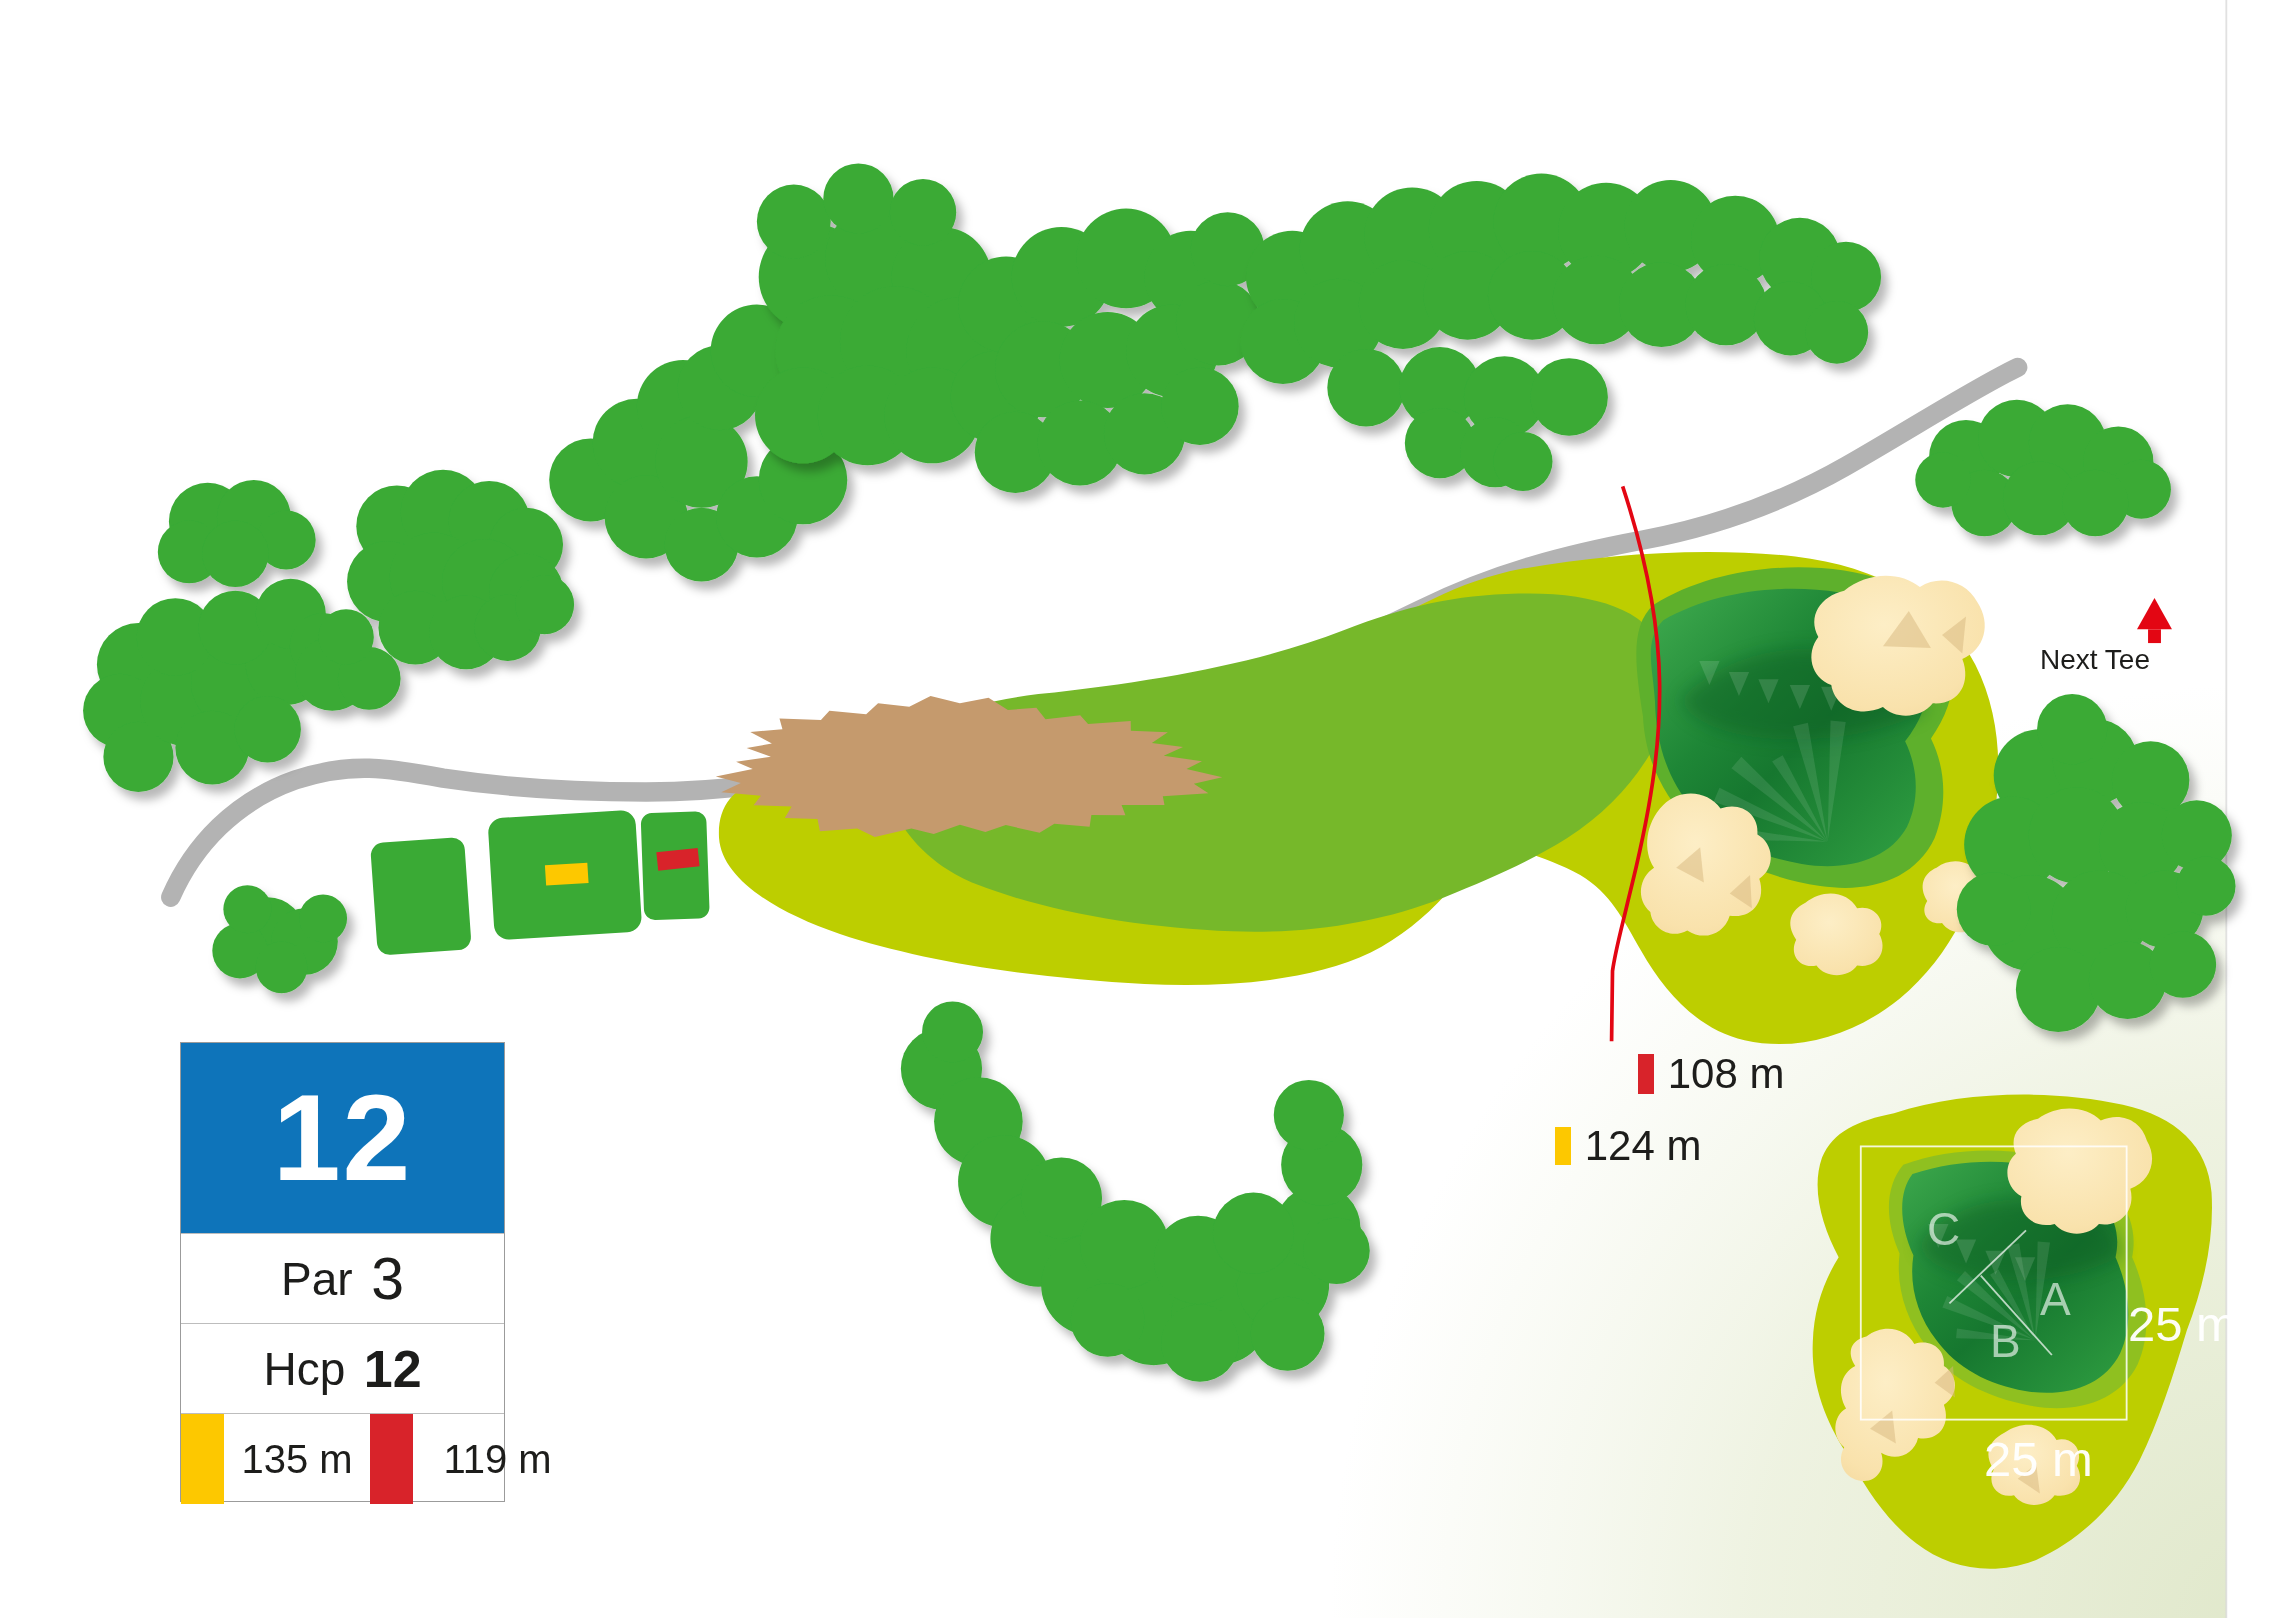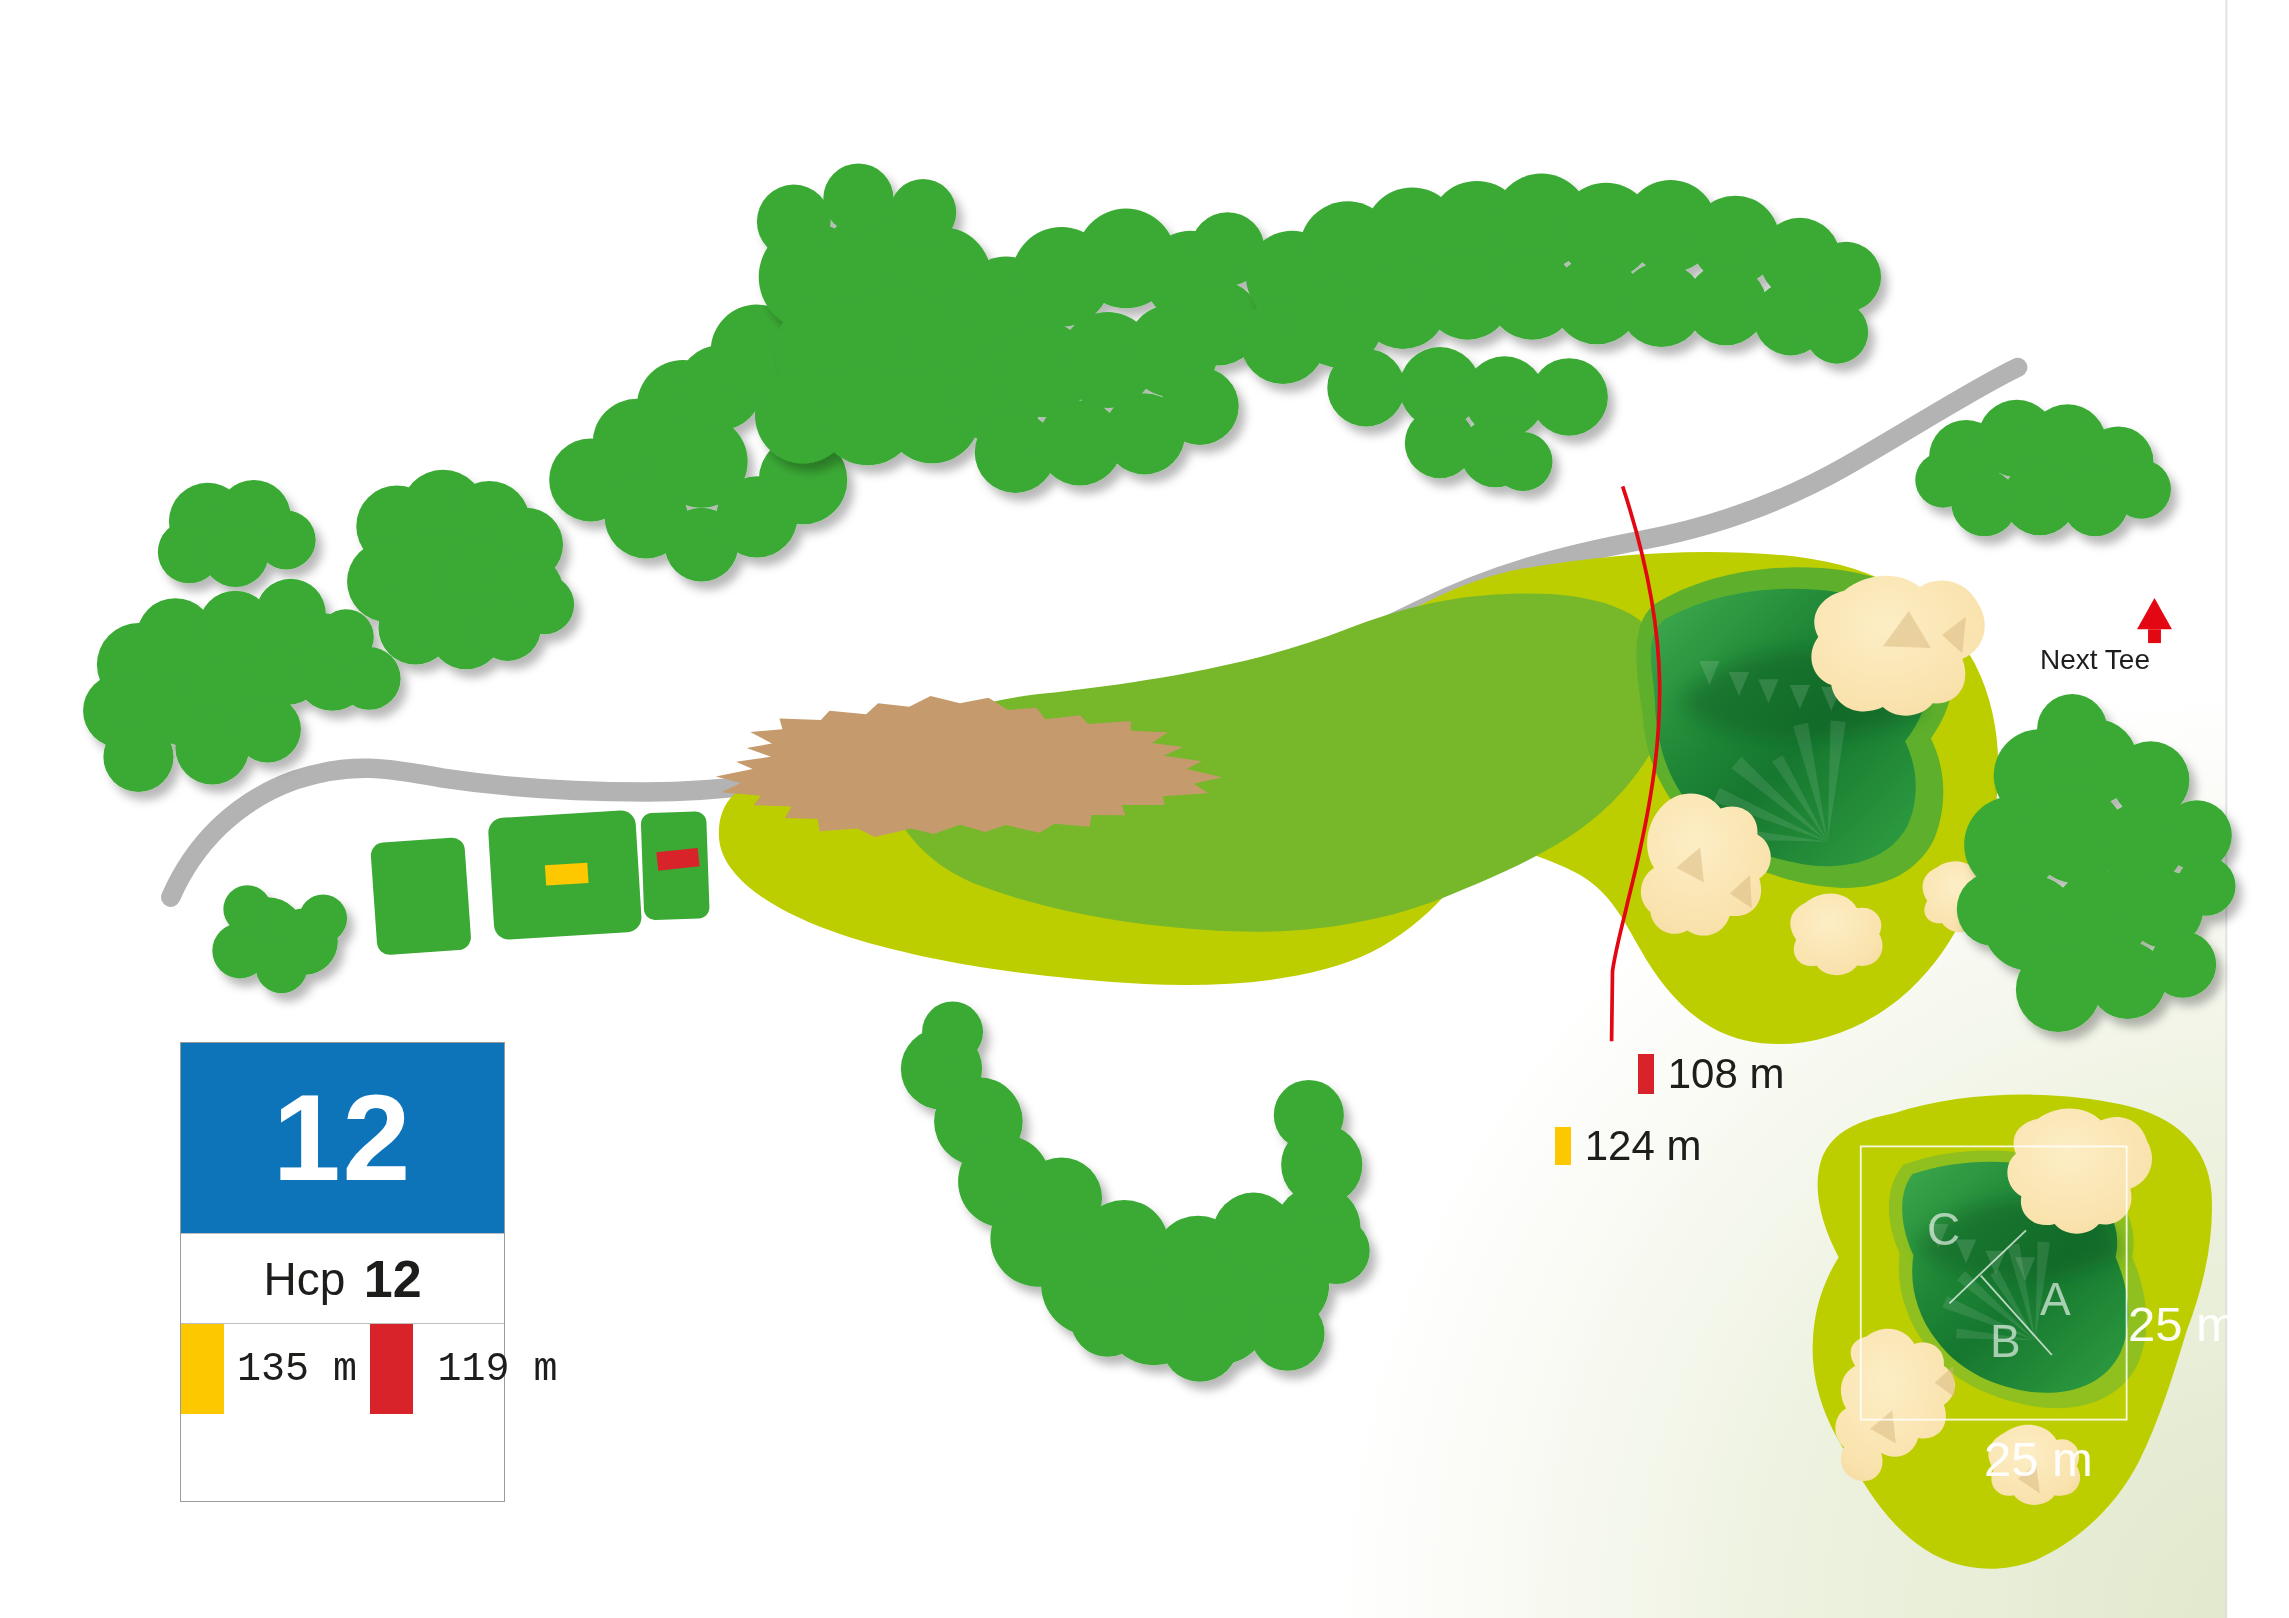--- a/index.html
+++ b/index.html
@@ -18,21 +18,21 @@
   .sc-header span{font-size:122px;font-weight:700;color:#ffffff;letter-spacing:1.8px;}
   .sc-row{height:89px;display:flex;align-items:center;justify-content:center;border-top:0.9px solid #bdbdbd;}
   .sc-row:first-of-type{border-top:none;}
   .sc-label{font-size:46px;}
   .sc-value{font-size:59px;margin-left:18.5px;}
   .sc-value-bold{font-size:52px;font-weight:700;}
   .sc-dist{position:relative;height:90px;border-top:0.9px solid #bdbdbd;}
   .swatch{position:absolute;top:0;bottom:0;width:43px;}
   .swatch.yellow{left:0;background:#fdc800;}
   .swatch.red{left:189px;background:#d8232a;}
-  .dist{position:absolute;top:0;height:100%;display:flex;align-items:center;justify-content:center;font-size:40px;font-family:Liberation Mono, monospace;}
+  .dist{position:absolute;top:0;height:100%;display:flex;align-items:center;justify-content:center;font-size:40px;}
   .dist.d1{left:43px;width:146px;}
   .dist.d2{left:244px;width:145px;}
 
   
   .legend-item{position:absolute;display:flex;align-items:center;}
   .legend-swatch{width:15.7px;height:40px;margin-right:14px;}
   .legend-item span.txt{font-size:42px;}
 
   
   .next-tee-label{position:absolute;left:2040px;top:644px;font-size:28px;white-space:nowrap;text-align:center;}
@@ -325,20 +325,24 @@
           <circle cx="268" cy="985" r="26"></circle>
         </g>
       </g>
 </svg>
 
 <div class="scorecard">
   <div class="sc-header">
     <span>12</span>
   </div>
   <div class="sc-row">
+    <span class="sc-label">Par</span>
+    <span class="sc-value">3</span>
+  </div>
+  <div class="sc-row">
     <span class="sc-label">Hcp</span>
     <span class="sc-value sc-value-bold">12</span>
   </div>
   <div class="sc-dist">
     <div class="swatch yellow"></div>
     <span class="dist d1">135 m</span>
     <div class="swatch red"></div>
     <span class="dist d2">119 m</span>
   </div>
 </div>

